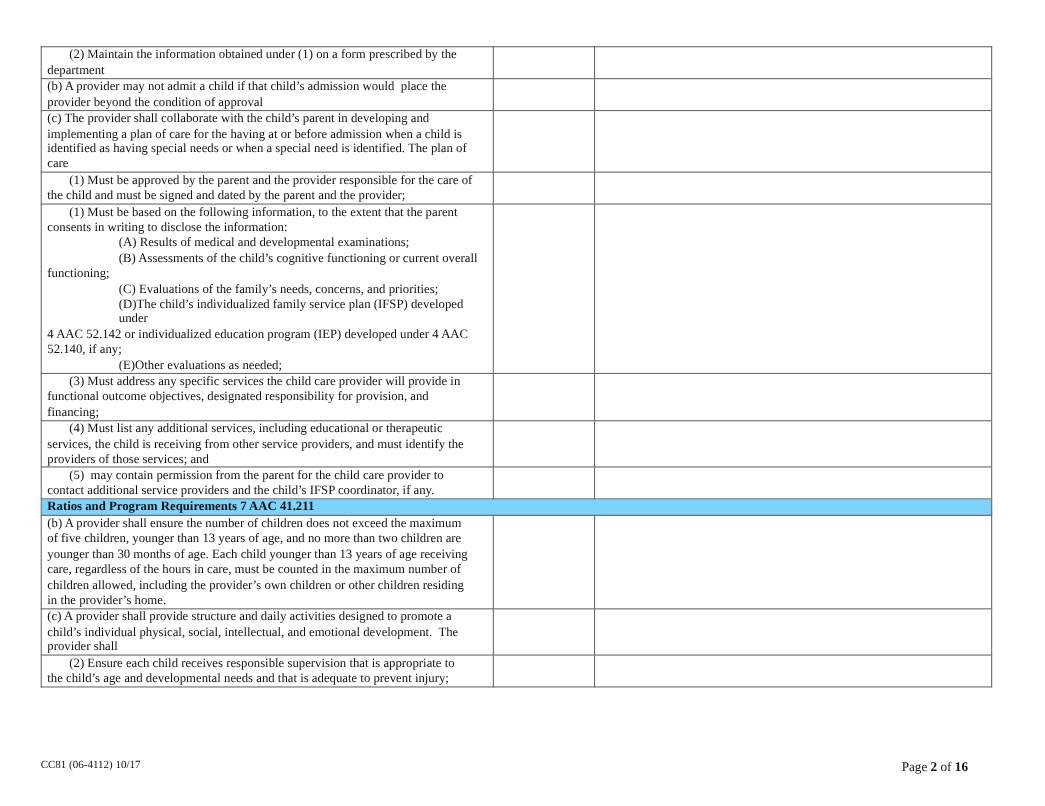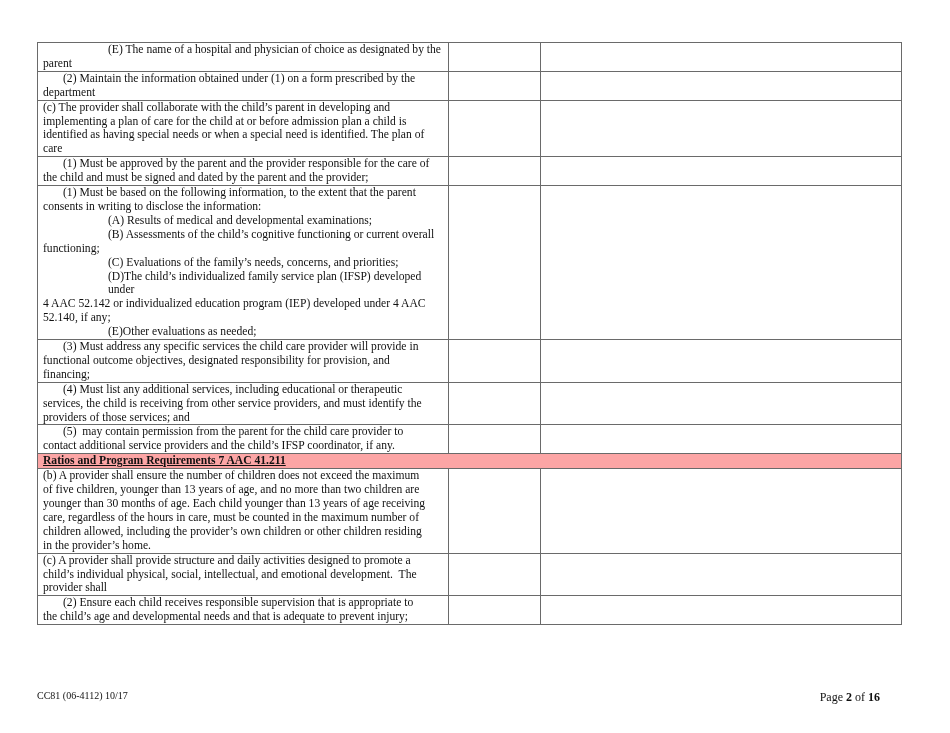--- a/index.html
+++ b/index.html
@@ -6,55 +6,55 @@
   body { width:950px; height:733px; position:relative; overflow:hidden;
          font-family:"Liberation Serif", "DejaVu Serif", serif; color:#111; }
   table.form { position:absolute; left:37px; top:42px; width:864px;
                border-collapse:collapse; table-layout:fixed; }
   table.form td { border:1px solid #6a6a6a; vertical-align:top; padding:0 4px 0 5px;
                   font-size:11.6px; line-height:13.9px; }
   col.c1 { width:411px; } col.c2 { width:92px; } col.c3 { width:361px; }
   .ln { display:block; white-space:pre-wrap; }
   .ind1 { padding-left:20px; }
   .ind2 { padding-left:65px; }
-  tr.section td { background:#fca5a5; font-weight:bold;text-decoration:underline; }
+  tr.section td { background:#7dd3fc; font-weight:bold; }
   .footer-left { position:absolute; left:37px; top:690px; font-size:10px; }
   .footer-right { position:absolute; right:70px; top:690px; font-size:12px; }
   .footer-right b { font-weight:bold; }
 </style>
 </head>
 <body>
 
 <table class="form">
   <colgroup>
       <col class="c1">
       <col class="c2">
       <col class="c3">
     </colgroup>
   <tbody id="tbody">
       <tr>
         <td>
-          <span class="ln ind2">(E) The name of a hospital and physician of choice as designated by the</span>
-          <span class="ln">parent</span>
-        </td>
-        <td></td>
-        <td></td>
-      </tr>
-      <tr>
-        <td>
           <span class="ln ind1">(2) Maintain the information obtained under (1) on a form prescribed by the</span>
           <span class="ln">department</span>
         </td>
         <td></td>
         <td></td>
       </tr>
       <tr>
         <td>
+          <span class="ln">(b) A provider may not admit a child if that child’s admission would  place the</span>
+          <span class="ln">provider beyond the condition of approval</span>
+        </td>
+        <td></td>
+        <td></td>
+      </tr>
+      <tr>
+        <td>
           <span class="ln">(c) The provider shall collaborate with the child’s parent in developing and</span>
-          <span class="ln">implementing a plan of care for the child at or before admission plan a child is</span>
+          <span class="ln">implementing a plan of care for the having at or before admission when a child is</span>
           <span class="ln">identified as having special needs or when a special need is identified. The plan of</span>
           <span class="ln">care</span>
         </td>
         <td></td>
         <td></td>
       </tr>
       <tr>
         <td>
           <span class="ln ind1">(1) Must be approved by the parent and the provider responsible for the care of</span>
           <span class="ln">the child and must be signed and dated by the parent and the provider;</span>

